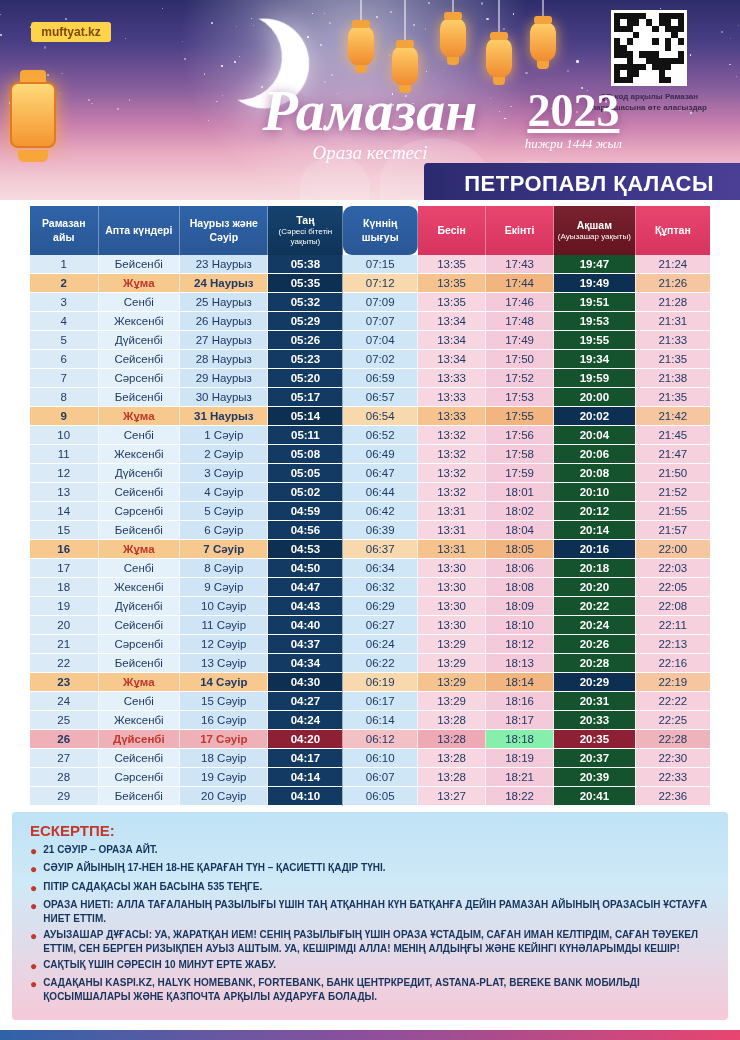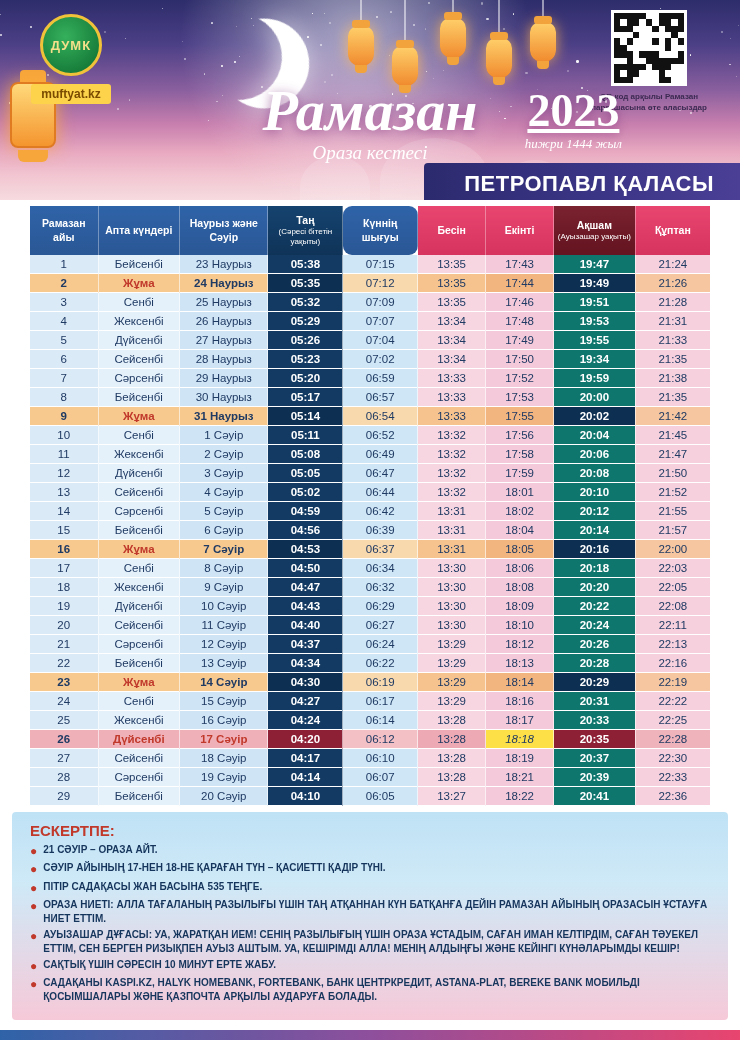--- a/index.html
+++ b/index.html
@@ -148,41 +148,41 @@
   tbody tr { border-bottom:1px solid #ffffff; }
 
   
   .c-day      { background:#dbeaf7; }
   .c-week     { background:#e4f0fa; }
   .c-greg     { background:#cfe4f5; }
   .c-fajr     { background:#123a63; color:#ffffff !important; font-weight:bold; }
   .c-sunrise  { background:#cfe6f6; }
   .c-besin    { background:#f7d6e2; }
   .c-ekinti   { background:#f4c9d9; }
-  .c-aksham   { background:#0f766e; color:#ffffff !important; font-weight:bold; }
+  .c-aksham   { background:#14532d; color:#ffffff !important; font-weight:bold; }
   .c-kuptan   { background:#f6d0dd; }
 
   
   tr.friday .c-day     { background:#f7c98f; font-weight:bold; }
   tr.friday .c-week    { background:#f7c98f; color:#c0392b; font-weight:bold; }
   tr.friday .c-greg    { background:#f7c98f; font-weight:bold; }
   tr.friday .c-fajr    { background:#0d2f52; }
   tr.friday .c-sunrise { background:#f8d9ae; }
   tr.friday .c-besin   { background:#f6c38f; }
   tr.friday .c-ekinti  { background:#f3b580; }
   tr.friday .c-aksham  { background:#0d2f52; }
   tr.friday .c-kuptan  { background:#f6c6a0; }
 
   tr.special .c-day     { background:#f0b0b8; font-weight:bold; }
   tr.special .c-week    { background:#f0b0b8; color:#c0392b; font-weight:bold; }
   tr.special .c-greg    { background:#f0b0b8; color:#c0392b; font-weight:bold; }
   tr.special .c-fajr    { background:#8e2036; }
   tr.special .c-sunrise { background:#f3c0c6; }
   tr.special .c-besin   { background:#eeaab4; }
-  tr.special .c-ekinti  { background:#fde047;font-style:italic; }
+  tr.special .c-ekinti  { background:#86efac; }
   tr.special .c-aksham  { background:#8e2036; }
   tr.special .c-kuptan  { background:#efb3bb; }
 
   
   .h-day     { background:linear-gradient(180deg,#2f63a8,#2a5795); }
   .h-week    { background:linear-gradient(180deg,#2f63a8,#2a5795); }
   .h-greg    { background:linear-gradient(180deg,#2f63a8,#2a5795); }
   .h-fajr    { background:linear-gradient(180deg,#15436f,#0f3358); }
   .h-sunrise { background:linear-gradient(180deg,#2f63a8,#2a5795);border-radius:9px; }
   .h-besin   { background:linear-gradient(180deg,#e8456f,#d6345f); }
@@ -335,23 +335,20 @@
         <div class="body"></div>
     </div>
 
     <div class="big-lantern">
       <div class="bl-top"></div>
       <div class="bl-body"></div>
       <div class="bl-foot"></div>
     </div>
 
     <div class="logo-wrap">
-      <div class="logo-circle">
-        <span>ДУМК</span>
-      </div>
       <span class="logo-url">muftyat.kz</span>
     </div>
 
     <div class="qr-wrap">
       <div class="qr">
         <div class="qr-grid" id="qrgrid">
             <i style="background: rgb(17, 17, 17);"></i>
             <i style="background: rgb(17, 17, 17);"></i>
             <i style="background: rgb(17, 17, 17);"></i>
             <i style="background: rgb(17, 17, 17);"></i>

